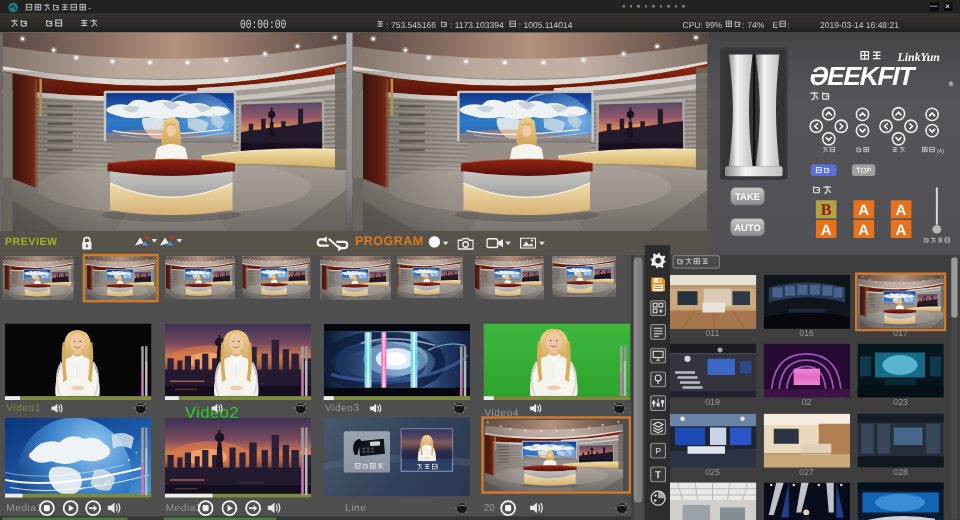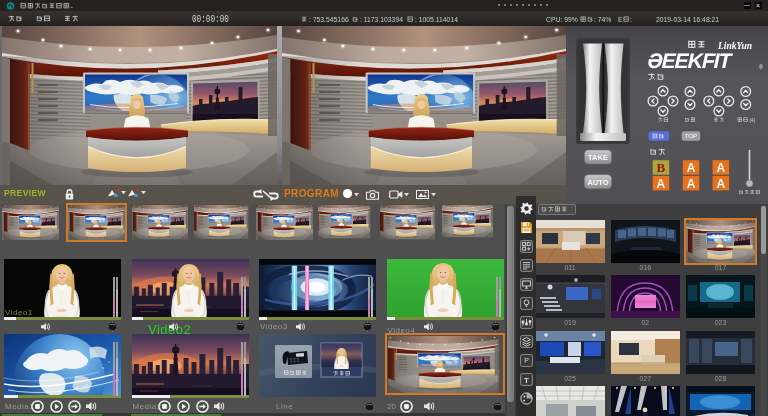--- a/index.html
+++ b/index.html
@@ -825,21 +825,21 @@
       <use href="#abs"></use>
     </svg>
     <div class="abs" style="left:386.5px;top:259px;width:117px;height:58px;background:linear-gradient(#3cb83c,#2fa32f)"></div>
     <svg class="abs" style="left:413px;top:261px" width="60" height="56" viewBox="0 0 100 95" preserveAspectRatio="none">
       <use href="#woman"></use>
     </svg>
     <div class="abs" style="left:113px;top:277px;width:2.2px;height:40px;background:linear-gradient(#a0a0a0 52%,#c87ab8 52%)"></div>
     <div class="abs" style="left:116.2px;top:277px;width:2.2px;height:40px;background:linear-gradient(#989898 30%,#b8b8b8 30%)"></div>
     <div class="abs" style="left:4px;top:317px;width:117px;height:3px;background:#7c8c3c"></div>
     <div class="abs" style="left:4px;top:317px;width:12px;height:3px;background:#eee"></div>
-    <div class="abs" style="left:5px;top:308px;font-size:8px;color:#7f8f3f;letter-spacing:0.5px">Video1</div>
+    <div class="abs" style="left:5px;top:322px;font-size:8px;color:#7f8f3f;letter-spacing:0.5px">Video1</div>
     <svg class="abs" style="left:41px;top:322.5px" width="10.5" height="7.5">
       <use href="#spk"></use>
     </svg>
     <svg class="abs" style="left:107px;top:320.5px" width="11" height="11">
       <use href="#knob"></use>
     </svg>
     <div class="abs" style="left:240.5px;top:277px;width:2.2px;height:40px;background:linear-gradient(#a0a0a0 52%,#c87ab8 52%)"></div>
     <div class="abs" style="left:243.7px;top:277px;width:2.2px;height:40px;background:linear-gradient(#989898 30%,#b8b8b8 30%)"></div>
     <div class="abs" style="left:131.5px;top:317px;width:117px;height:3px;background:#7c8c3c"></div>
     <div class="abs" style="left:131.5px;top:317px;width:11px;height:3px;background:#eee"></div>

